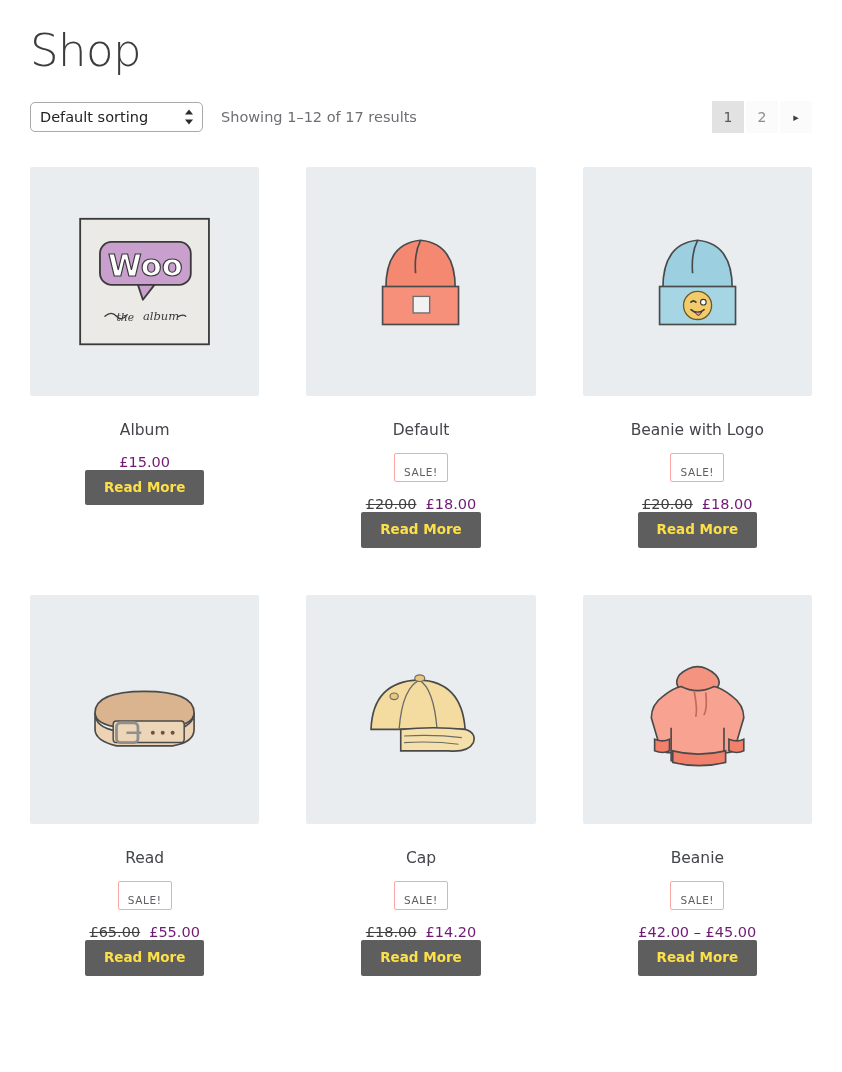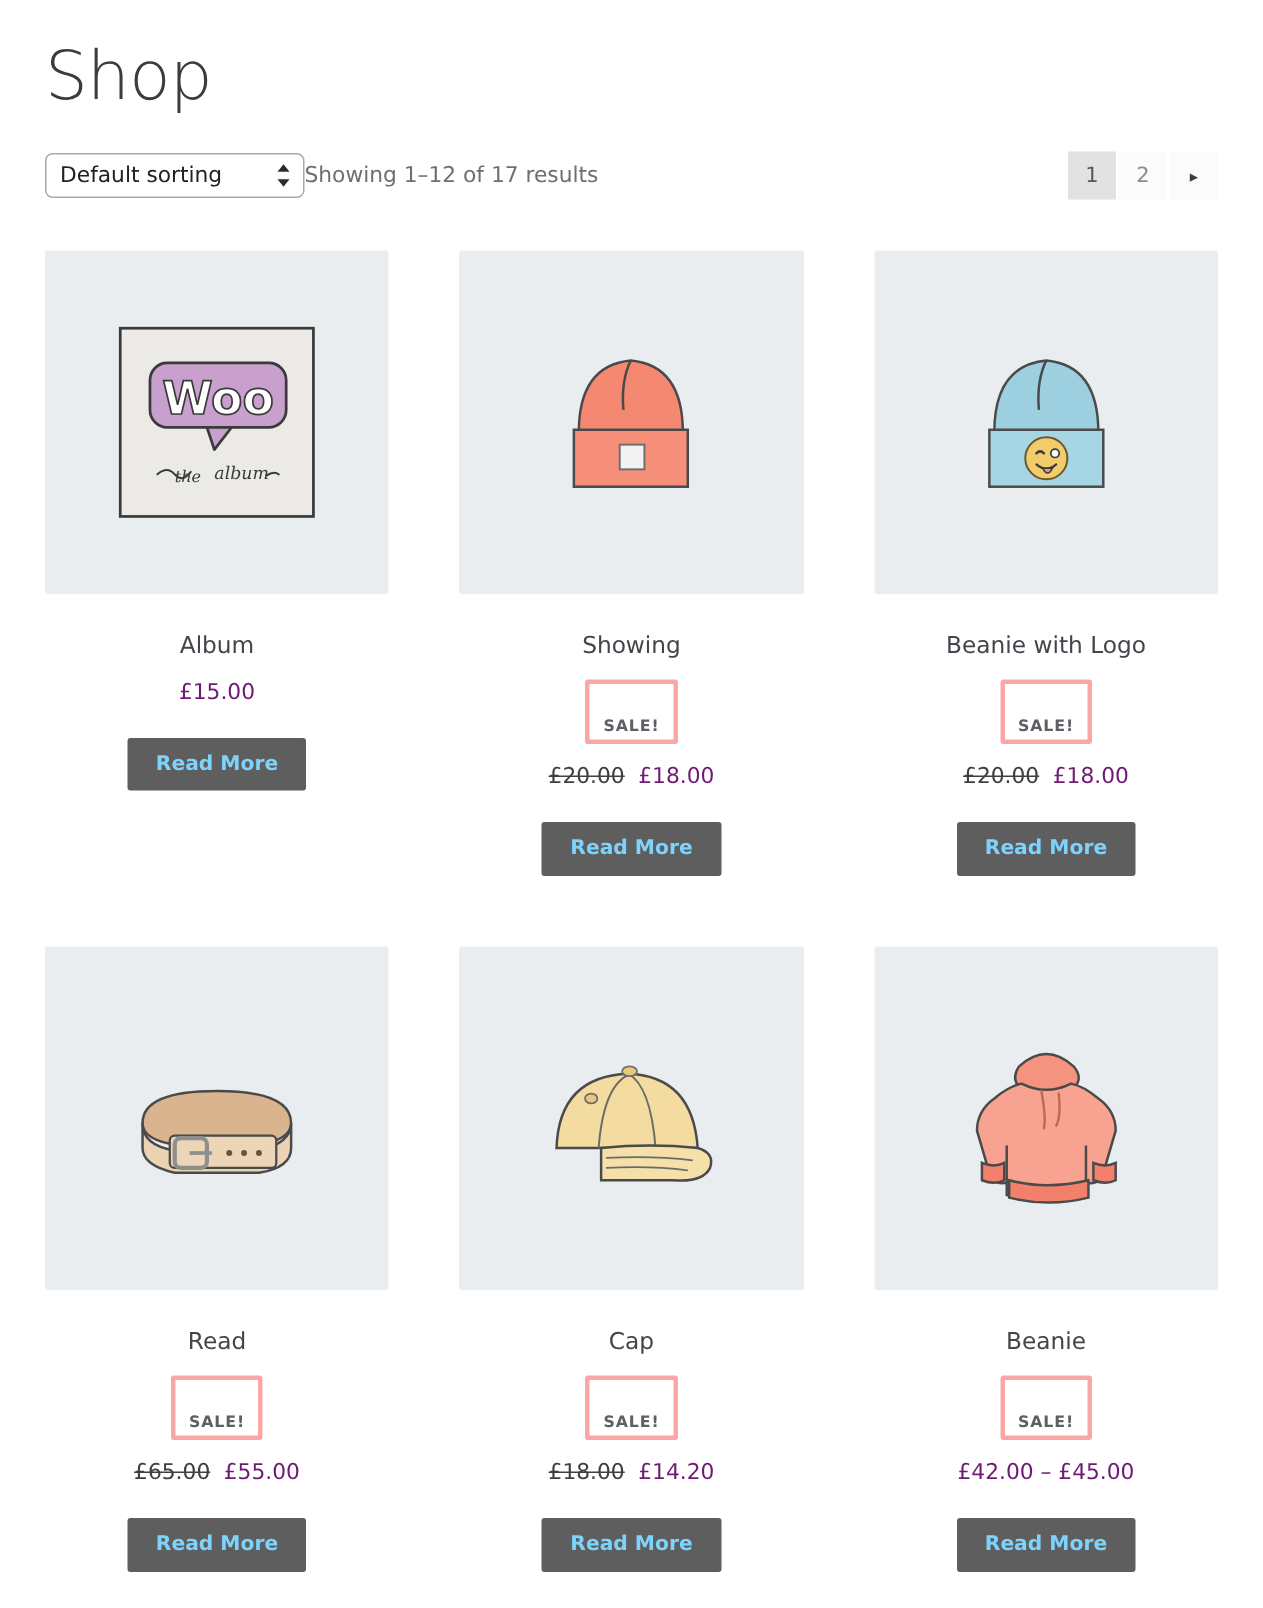--- a/index.html
+++ b/index.html
@@ -75,20 +75,21 @@
   .stepper i {
     display: block;
     width: 0; height: 0;
     border-left: 4.5px solid transparent;
     border-right: 4.5px solid transparent;
   }
   .stepper i.up { border-bottom: 5px solid #2b2b2b; }
   .stepper i.down { border-top: 5px solid #2b2b2b; }
 
   .result-count {
+    margin-left: 18px;
     font-size: 14.5px;
     color: #6d6f73;
     font-family: "DejaVu Sans", sans-serif;
     white-space: nowrap;
   }
 
   .pagination {
     position: absolute;
     right: 0;
     top: 0;
@@ -146,50 +147,49 @@
     font-size: 15.5px;
     font-weight: 400;
     color: #43454b;
     font-family: "DejaVu Sans", sans-serif;
     text-align: center;
     cursor: pointer;
     line-height: 1.2;
   }
   .sale-badge {
     margin-top: 13px;
-    border: 3px solid #fca5a5;
+    border: 1px solid #fca5a5;
     background: #ffffff;
     color: #5d6064;
     font-size: 10.5px;
-    font-weight: 700;
+    font-weight: 400;
     letter-spacing: 0.6px;
-    padding: 23px 9px 4px;
+    padding: 13px 9px 4px;
     border-radius: 2px;
     line-height: 1;
     font-family: "DejaVu Sans", sans-serif;
   }
   .price {
     margin-top: 14px;
     font-size: 14.5px;
     color: #5f6266;
     font-family: "DejaVu Sans", sans-serif;
     text-align: center;
     white-space: nowrap;
   }
   .price .old {
     color: #404040;
     text-decoration: line-through;
     margin-right: 9px;
   }
   .price .cur { color: #701a75; }
 
   .read-more {
-    margin-top: 22px;
     background: #5e5e5e;
-    color: #7dd3fc;
+    color: #fde047;
     border: none;
     border-radius: 2px;
     font-size: 13.5px;
     font-weight: 700;
     font-family: "DejaVu Sans", sans-serif;
     padding: 11px 19px;
     cursor: pointer;
     line-height: 1;
   }
 </style>
@@ -244,21 +244,21 @@
 
     <div class="product">
       <div class="product-thumb">
         <svg viewBox="0 0 200 200">
           <path d="M58 108 q0 -54 42 -58 q42 4 42 58 z" fill="#f58870" stroke="#4a4a4a" stroke-width="2"></path>
           <path d="M100 50 q-8 16 -6 40" stroke="#4a4a4a" stroke-width="2" fill="none"></path>
           <rect x="54" y="106" width="92" height="46" fill="#f6907a" stroke="#4a4a4a" stroke-width="2"></rect>
           <rect x="91" y="118" width="20" height="20" fill="#f2f2f2" stroke="#6e6e6e" stroke-width="1.6"></rect>
         </svg>
       </div>
-      <div class="product-title">Showing</div>
+      <div class="product-title">Default</div>
       <div class="sale-badge">SALE!</div>
       <div class="price">
         <span class="old">£20.00</span><span class="cur">£18.00</span>
       </div>
       <button class="read-more">Read More</button>
     </div>
 
     <div class="product">
       <div class="product-thumb">
         <svg viewBox="0 0 200 200">

